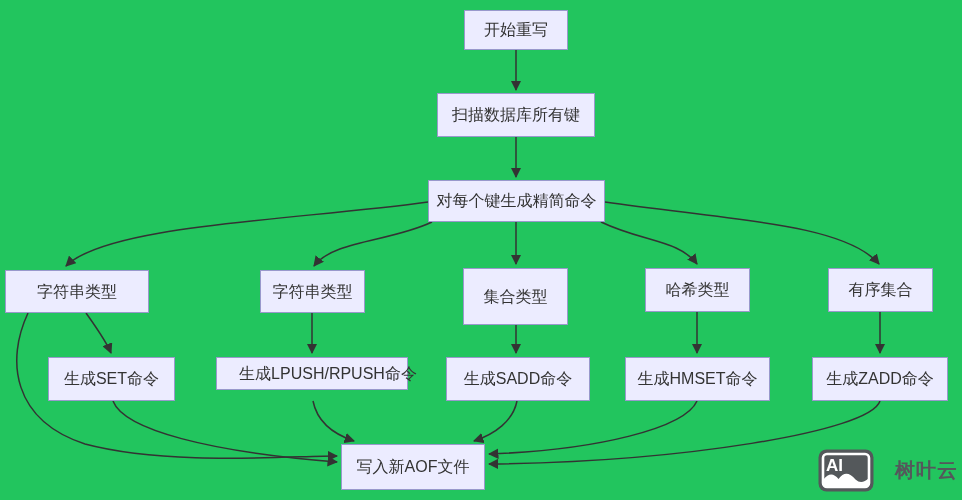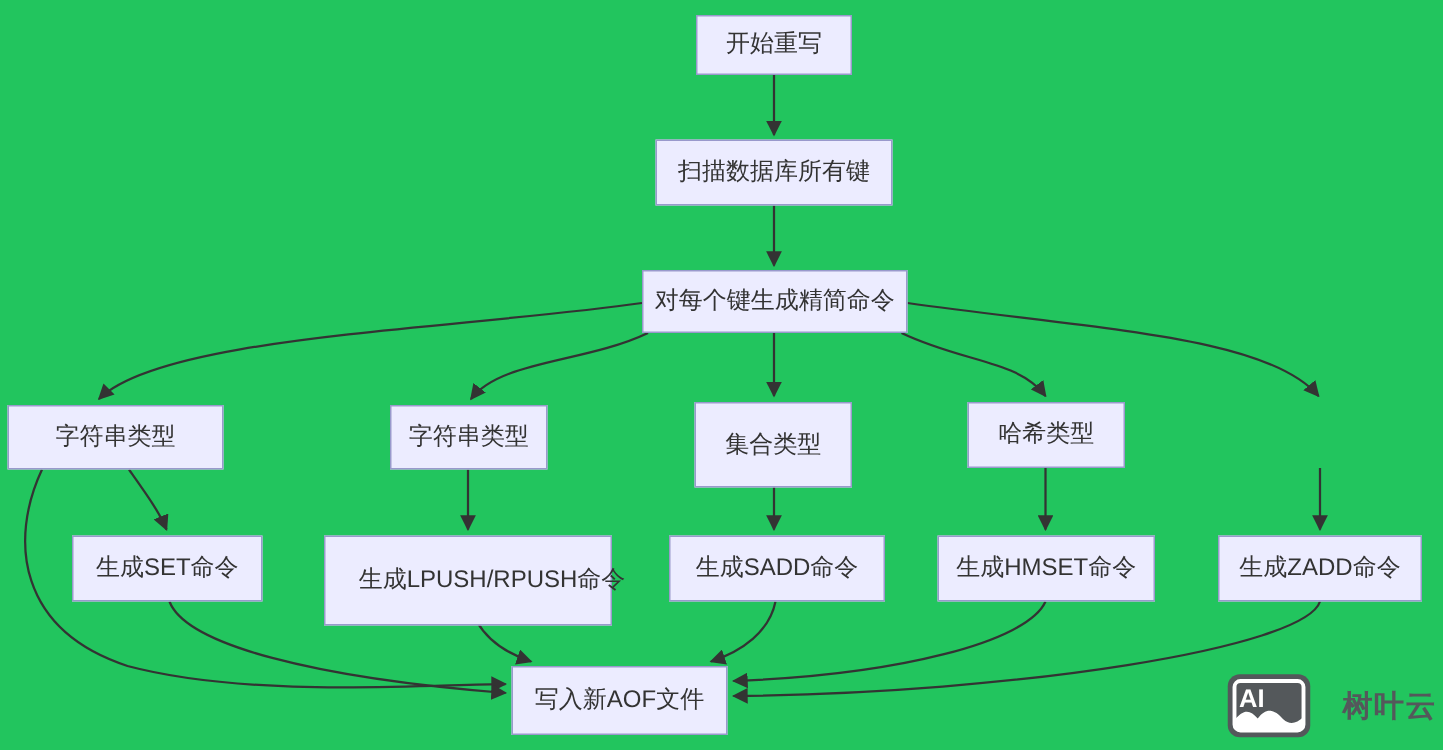--- a/index.html
+++ b/index.html
@@ -33,21 +33,21 @@
   
   .n-start     { left: 464px; top: 10px;  width: 104px; height: 40px; }
   .n-scan      { left: 437px; top: 93px;  width: 158px; height: 44px; }
   .n-generate  { left: 428px; top: 180px; width: 177px; height: 42px; }
   .n-string    { left: 5px;   top: 270px; width: 144px; height: 43px; }
   .n-list      { left: 260px; top: 270px; width: 105px; height: 43px; }
   .n-set       { left: 463px; top: 268px; width: 105px; height: 57px; }
   .n-hash      { left: 645px; top: 268px; width: 105px; height: 44px; }
   .n-zset      { left: 828px; top: 268px; width: 105px; height: 44px; }
   .n-setcmd    { left: 48px;  top: 357px; width: 127px; height: 44px; }
-  .n-lpushcmd  { left: 216px; top: 357px; width: 192px; height: 60px; padding-left: 32px; }
+  .n-lpushcmd  { left: 216px; top: 357px; width: 192px; height: 33px; padding-left: 32px; }
   .n-saddcmd   { left: 446px; top: 357px; width: 144px; height: 44px; }
   .n-hmsetcmd  { left: 625px; top: 357px; width: 145px; height: 44px; }
   .n-zaddcmd   { left: 812px; top: 357px; width: 136px; height: 44px; }
   .n-writeaof  { left: 341px; top: 444px; width: 144px; height: 46px; }
 
   .watermark {
     position: absolute;
     right: 4px;
     bottom: 8px;
     display: flex;
@@ -98,20 +98,21 @@
   </svg>
 
   <div class="node n-start">开始重写</div>
   <div class="node n-scan">扫描数据库所有键</div>
   <div class="node n-generate">对每个键生成精简命令</div>
 
   <div class="node n-string">字符串类型</div>
   <div class="node n-list">字符串类型</div>
   <div class="node n-set">集合类型</div>
   <div class="node n-hash">哈希类型</div>
+  <div class="node n-zset">有序集合</div>
 
   <div class="node n-setcmd">生成SET命令</div>
   <div class="node n-lpushcmd">生成LPUSH/RPUSH命令</div>
   <div class="node n-hmsetcmd">生成HMSET命令</div>
   <div class="node n-saddcmd">生成SADD命令</div>
   <div class="node n-zaddcmd">生成ZADD命令</div>
 
   <div class="node n-writeaof">写入新AOF文件</div>
 
   <div class="watermark">

